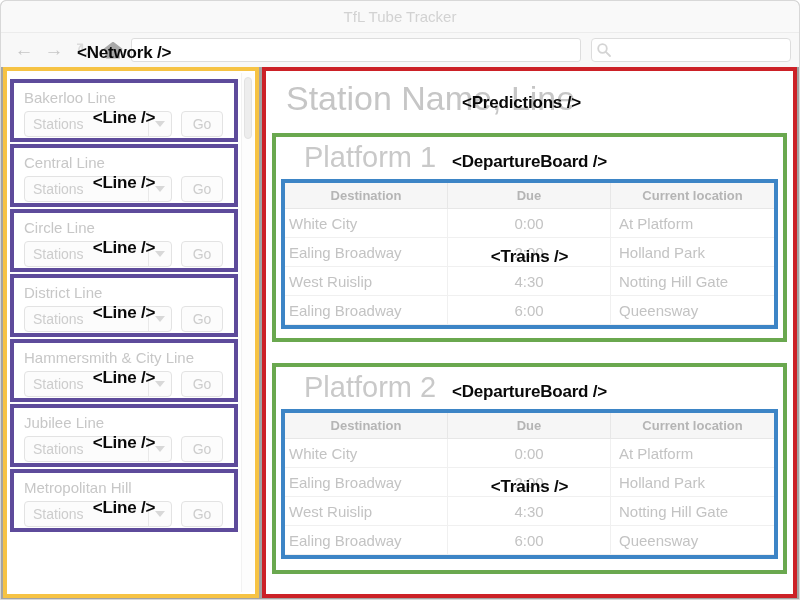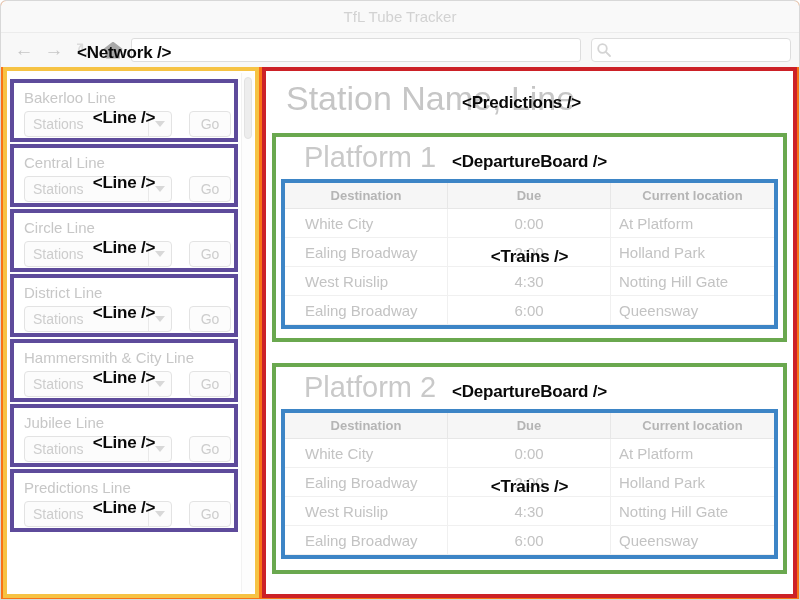--- a/index.html
+++ b/index.html
@@ -1,20 +1,20 @@
 <!DOCTYPE html>
 <html><head>
 <meta charset="utf-8">
 <style>
   * { margin:0; padding:0; box-sizing:border-box; }
   html,body { background:#fff; }
   body { font-family:"Liberation Sans", sans-serif; }
 
   .window {
-    position:relative; width:800px; height:600px; background:#f97316;
+    position:relative; width:800px; height:600px; background:#a3a3a3;
     border:1px solid #d8d8d8; border-radius:6px 6px 0 0; overflow:hidden;
   }
 
   
   .titlebar {
     height:32px; background:#f9f9f9; border-bottom:1px solid #ececec;
     display:flex; align-items:center; justify-content:center;
   }
   .titlebar .title { color:#d2d2d2; font-size:15px; }
 
@@ -65,21 +65,21 @@
   .network-panel {
     position:absolute; left:2px; top:66px; width:256px; height:531px;
     border:4px solid #f6c344; background:#fff;
   }
   .line-card {
     position:relative; margin:0 0 2px 3px; width:228px; height:63px;
     border:4px solid #5e4b9b; background:#fff;
   }
   .line-card:first-of-type { margin-top:8px; }
   .line-name { margin:6px 0 0 10px; font-size:15px; color:#c7c7c7; }
-  .line-controls { display:flex; align-items:center; margin:5px 0 0 10px;gap:8px; }
+  .line-controls { display:flex; align-items:center; margin:5px 0 0 10px; }
   .stations-select {
     width:148px; height:26px; border:1px solid #e3e3e3; border-radius:4px;
     background:#fcfcfc; display:flex; align-items:center; cursor:default;
   }
   .select-placeholder { flex:1; padding-left:8px; font-size:14px; color:#cdcdcd; }
   .select-arrow {
     width:23px; height:100%; border-left:1px solid #e9e9e9;
     display:flex; align-items:center; justify-content:center;
   }
   .select-arrow i {
@@ -129,21 +129,21 @@
     border-bottom:1px solid #e7e7e7; border-right:1px solid #e7e7e7;
   }
   .th.last { border-right:none; }
   .td {
     font-size:15px; color:#c3c3c3; display:flex; align-items:center;
     border-bottom:1px solid #f0f0f0; border-right:1px solid #f0f0f0;
     overflow:hidden; white-space:nowrap;
   }
   .td.last { border-right:none; }
   .tr:last-of-type .td { border-bottom:none; }
-  .td.dest { padding-left:20px; }
+  .td.dest { padding-left:4px; }
   .td.due  { justify-content:center; }
   .td.loc  { padding-left:8px; }
 </style>
 </head>
 <body>
 
 <div class="window">
 
   <div class="titlebar">
     <span class="title">TfL Tube Tracker</span>
@@ -246,21 +246,21 @@
           <span class="select-arrow">
               <i></i>
             </span>
         </div>
         <button class="go-btn">Go</button>
       </div>
       <div class="annotation line-annotation">&lt;Line /&gt;</div>
     </div>
 
     <div class="line-card">
-      <div class="line-name">Predictions Line</div>
+      <div class="line-name">Metropolitan Hill</div>
       <div class="line-controls">
         <div class="stations-select">
           <span class="select-placeholder">Stations</span>
           <span class="select-arrow">
               <i></i>
             </span>
         </div>
         <button class="go-btn">Go</button>
       </div>
       <div class="annotation line-annotation">&lt;Line /&gt;</div>

